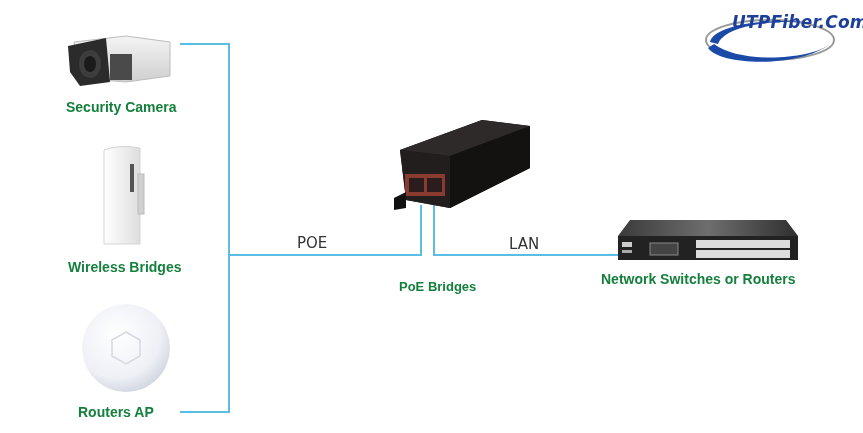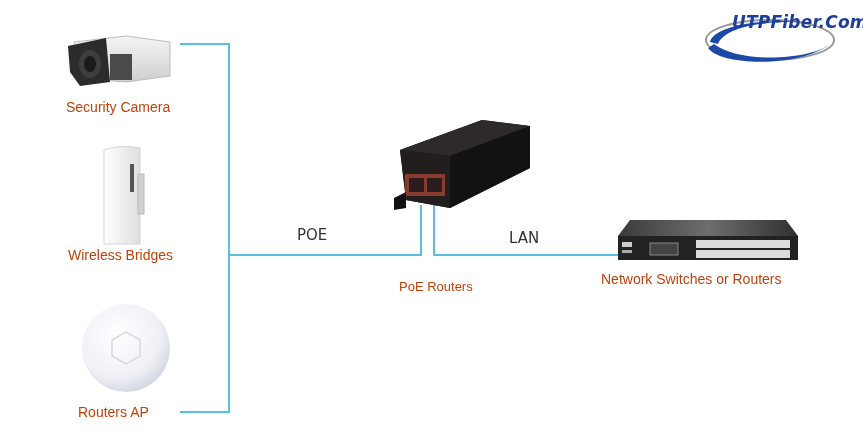--- a/index.html
+++ b/index.html
@@ -1,19 +1,19 @@
 <!DOCTYPE html>
 <html><head>
 <meta charset="utf-8">
 <style>
   html, body { margin:0; padding:0; background:#ffffff; }
   body { width:863px; height:433px; position:relative; overflow:hidden;
          font-family:"Liberation Sans", "DejaVu Sans", sans-serif; }
   .abs { position:absolute; }
-  .label { position:absolute; font-weight:normal; color:#c2410c; font-size:14px; white-space:nowrap; }
+  .label { position:absolute; font-weight:bold; color:#15803d; font-size:14px; white-space:nowrap; }
   .link-label { position:absolute; color:#333; font-size:15px; font-family:"DejaVu Sans", sans-serif; }
   svg.lines { position:absolute; left:0; top:0; }
   .logo-text { position:absolute; left:732px; top:12px; font-style:italic; font-weight:bold;
                color:#1d3f9a; font-size:17px; font-family:"DejaVu Sans", sans-serif; letter-spacing:0.2px; }
 </style>
 </head>
 <body>
 
 <svg class="lines" width="863" height="433">
   <g stroke="#5bbde4" stroke-width="2" fill="none">
@@ -54,21 +54,21 @@
     <defs>
       <linearGradient id="brBody" x1="0" y1="0" x2="1" y2="0">
         <stop offset="0" stop-color="#ffffff"></stop>
           <stop offset="1" stop-color="#dedede"></stop>
       </linearGradient>
     </defs>
     <path d="M4,6 Q20,0 40,4 L40,100 L4,100 Z" fill="url(#brBody)" stroke="#d4d4d4"></path>
     <rect x="30" y="20" width="4" height="28" fill="#555"></rect>
     <rect x="38" y="30" width="6" height="40" fill="#d0d0d0" stroke="#bbb"></rect>
   </svg>
-  <span class="label" style="left:68px;top:247px">Wireless Bridges</span>
+  <span class="label" style="left:68px;top:259px">Wireless Bridges</span>
 </div>
 
 <div>
   <svg class="abs" style="left:80px;top:302px" width="92" height="92">
     <defs>
       <radialGradient id="apBody" cx="0.4" cy="0.35" r="0.7">
         <stop offset="0" stop-color="#ffffff"></stop>
           <stop offset="0.7" stop-color="#eef0f6"></stop>
           <stop offset="1" stop-color="#cfd3de"></stop>
       </radialGradient>
@@ -83,21 +83,21 @@
   <svg class="abs" style="left:390px;top:112px" width="160" height="104">
     <path d="M10,38 L92,8 L140,14 L140,56 L60,96 L16,88 Z" fill="#1e1a1a"></path>
     <path d="M10,38 L92,8 L140,14 L60,44 Z" fill="#2e2a2a"></path>
     <path d="M60,44 L140,14 L140,56 L60,96 Z" fill="#141111"></path>
     <path d="M10,38 L60,44 L60,96 L16,88 Z" fill="#221e1e"></path>
     <rect x="15" y="62" width="40" height="22" fill="#8a3b30"></rect>
     <rect x="19" y="66" width="15" height="14" fill="#2b1d1d"></rect>
     <rect x="37" y="66" width="15" height="14" fill="#2b1d1d"></rect>
     <path d="M4,86 L16,80 L16,96 L4,98 Z" fill="#111"></path>
   </svg>
-  <span class="label" style="left:399px;top:279px;font-size:13px">PoE Routers</span>
+  <span class="label" style="left:399px;top:279px;font-size:13px">PoE Bridges</span>
 </div>
 
 <div>
   <svg class="abs" style="left:616px;top:218px" width="184" height="46">
     <defs>
       <linearGradient id="swTop" x1="0" y1="0" x2="1" y2="0">
         <stop offset="0" stop-color="#3a3a3a"></stop>
           <stop offset="0.5" stop-color="#6e6e6e"></stop>
           <stop offset="1" stop-color="#2f2f2f"></stop>
       </linearGradient>
@@ -108,14 +108,14 @@
     <rect x="6" y="32" width="10" height="3" fill="#aaa"></rect>
     <rect x="34" y="25" width="28" height="12" fill="#444" stroke="#888"></rect>
     <g fill="#dcdcdc">
       <rect x="80" y="22" width="94" height="8"></rect>
       <rect x="80" y="32" width="94" height="8"></rect>
     </g>
   </svg>
   <span class="label" style="left:601px;top:271px">Network Switches or Routers</span>
 </div>
 
-<span class="link-label" style="left:297px;top:226px">POE</span>
-<span class="link-label" style="left:509px;top:229px">LAN</span>
+<span class="link-label" style="left:297px;top:234px">POE</span>
+<span class="link-label" style="left:509px;top:235px">LAN</span>
 
 </body></html>

